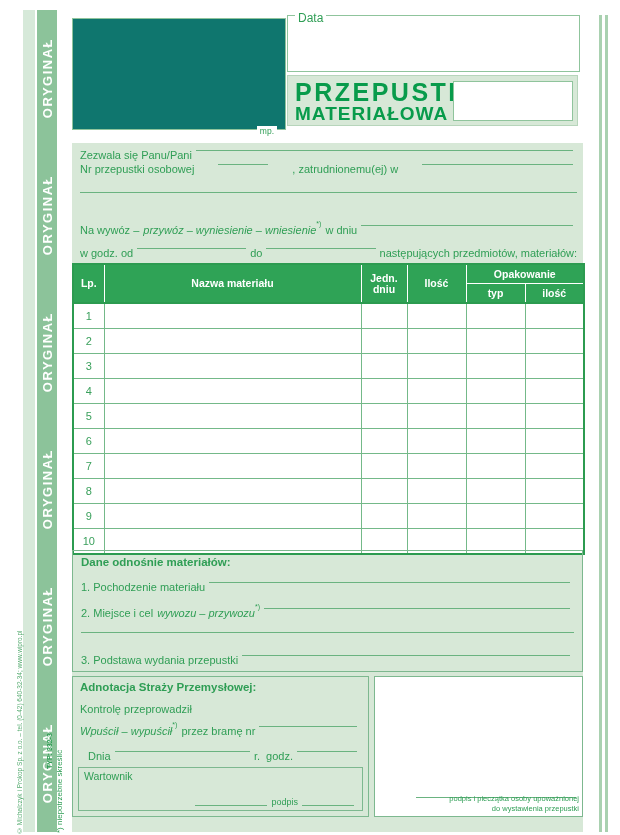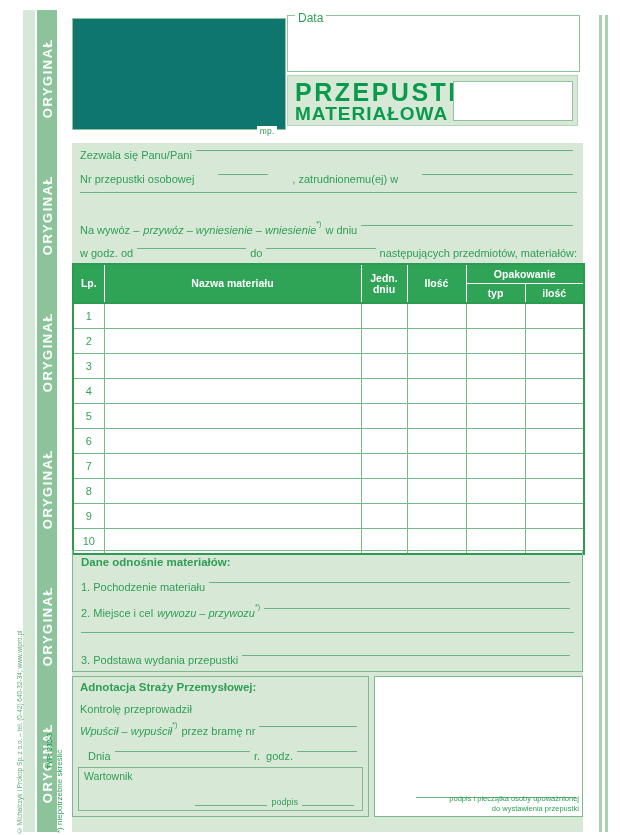--- a/index.html
+++ b/index.html
@@ -107,21 +107,21 @@
     <span class="number-box"></span>
   </div>
 
   <div class="abs form-area">
 
     <div class="frow" style="top:6px;">
       <span class="t">Zezwala się Panu/Pani</span>
       <span class="fl"></span>
     </div>
 
-    <div class="frow" style="top:30px;gap:20px;">
+    <div class="frow" style="top:20px;gap:20px;">
       <span class="t">Nr przepustki osobowej</span>
       <span class="fl fx50"></span>
       <span class="t">, zatrudnionemu(ej) w</span>
       <span class="fl"></span>
     </div>
 
     <div class="frow" style="top:48px;">
       <span class="fl" style="margin:0 0 1px;"></span>
     </div>
 

